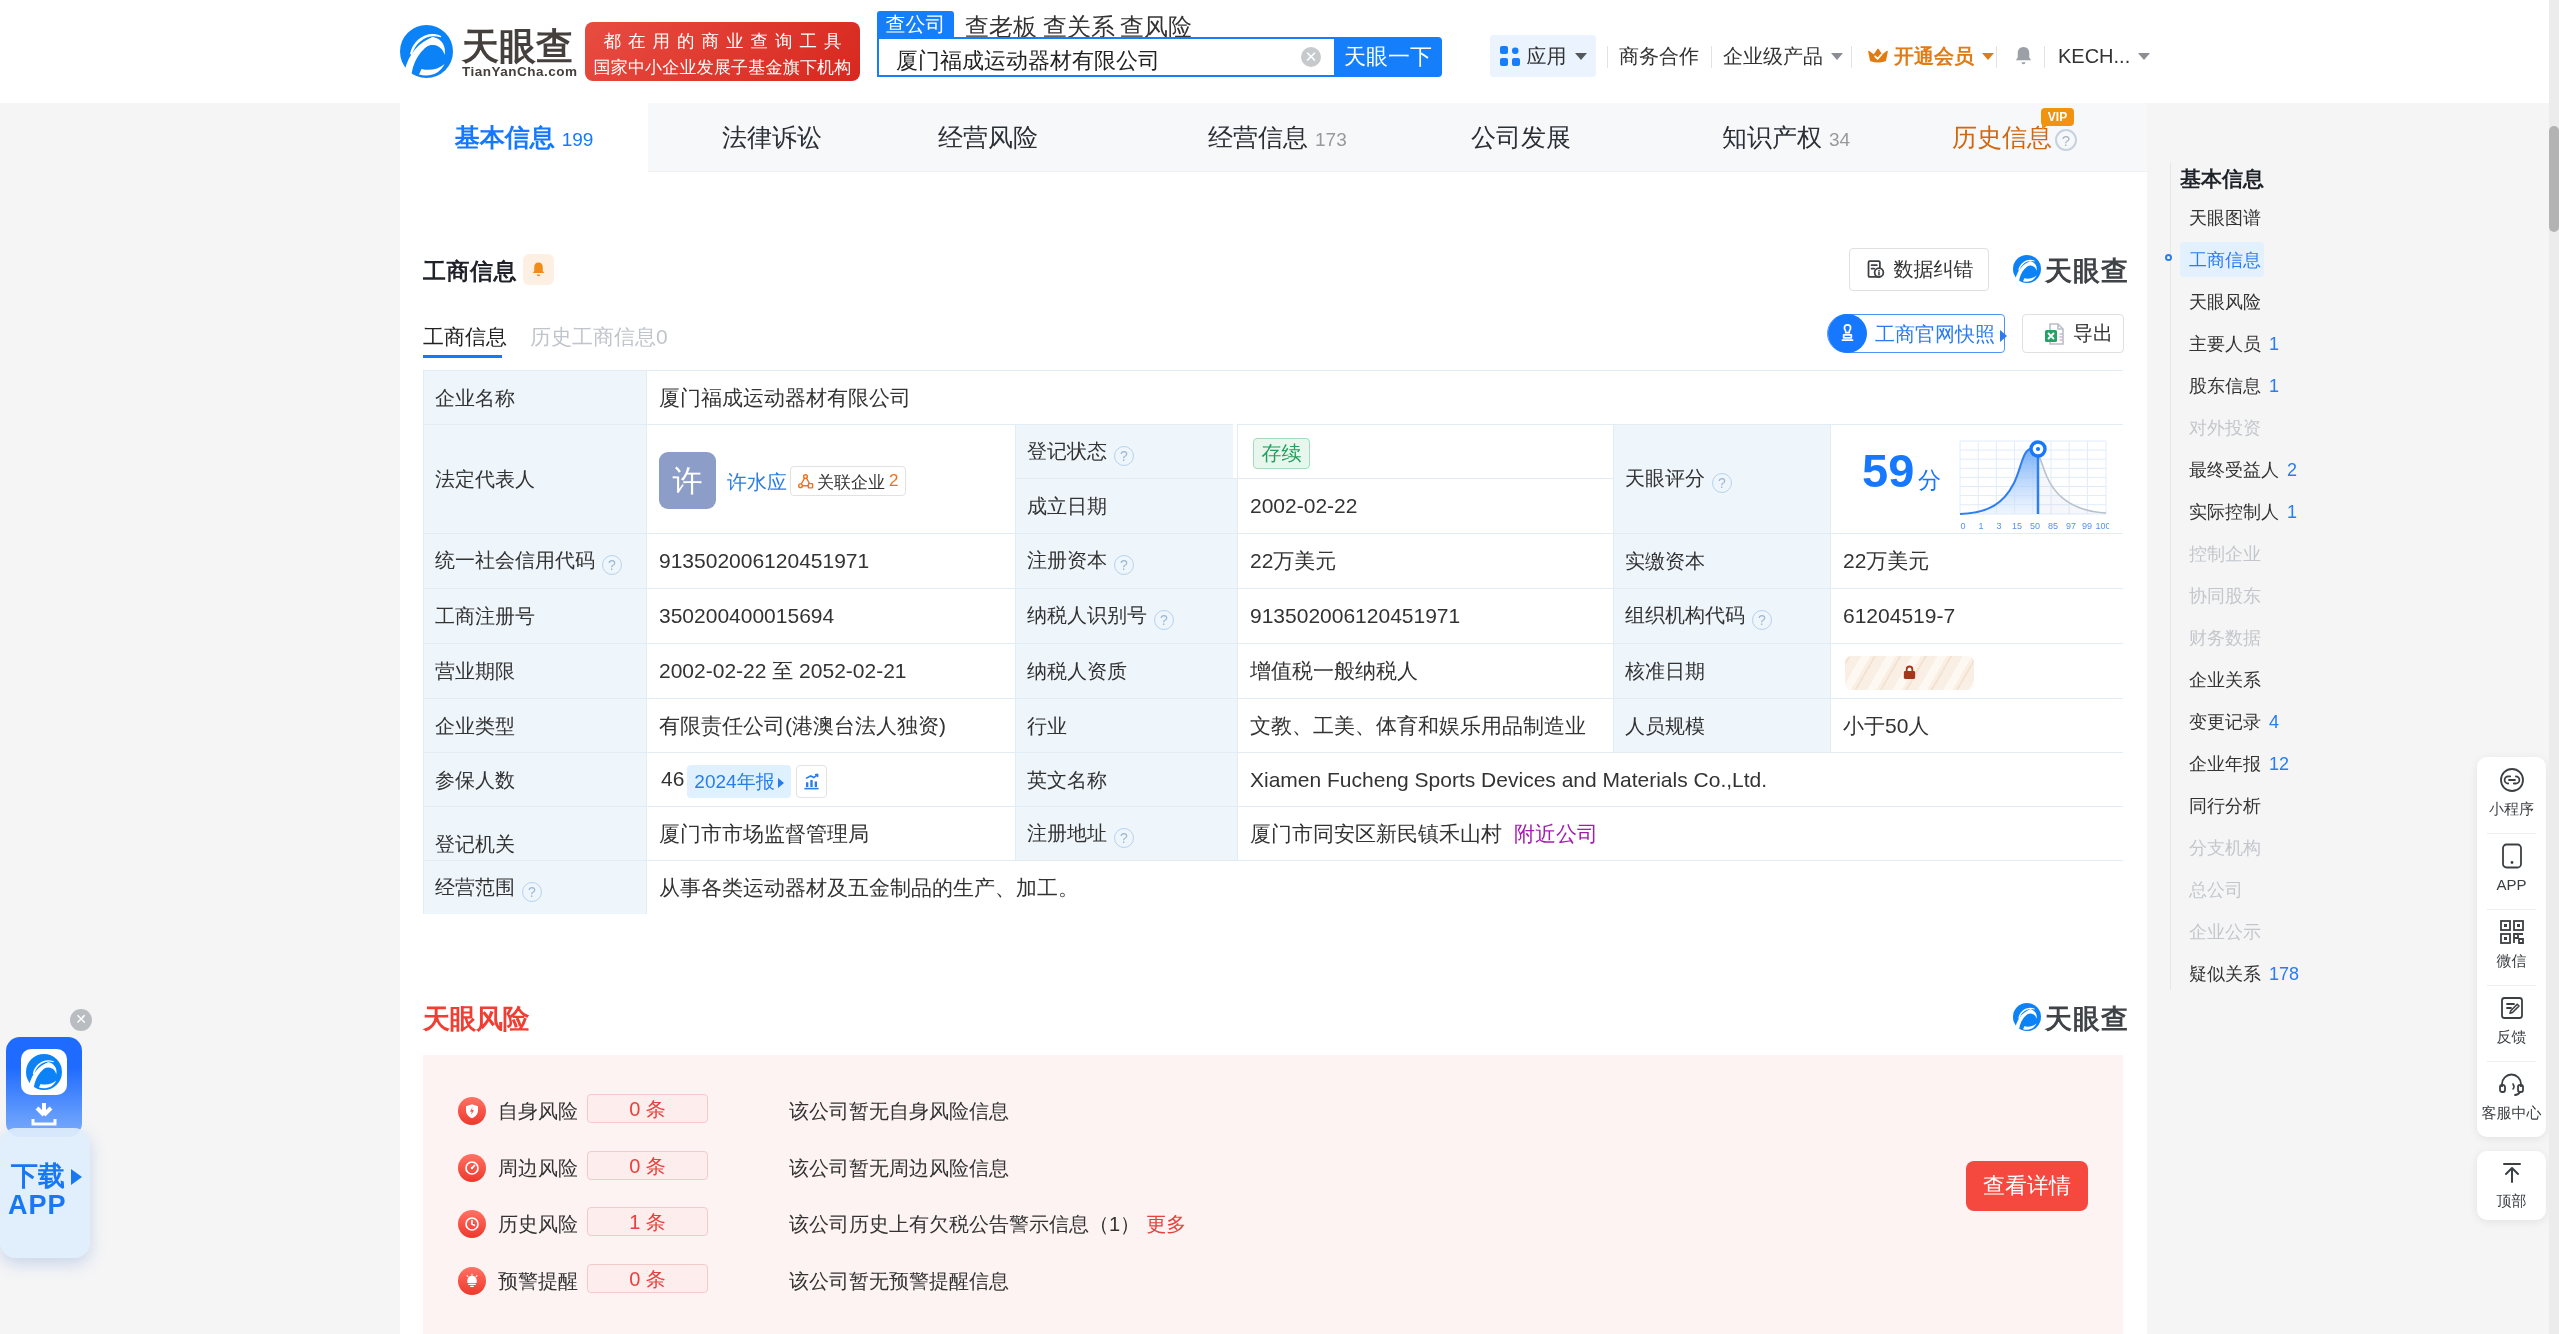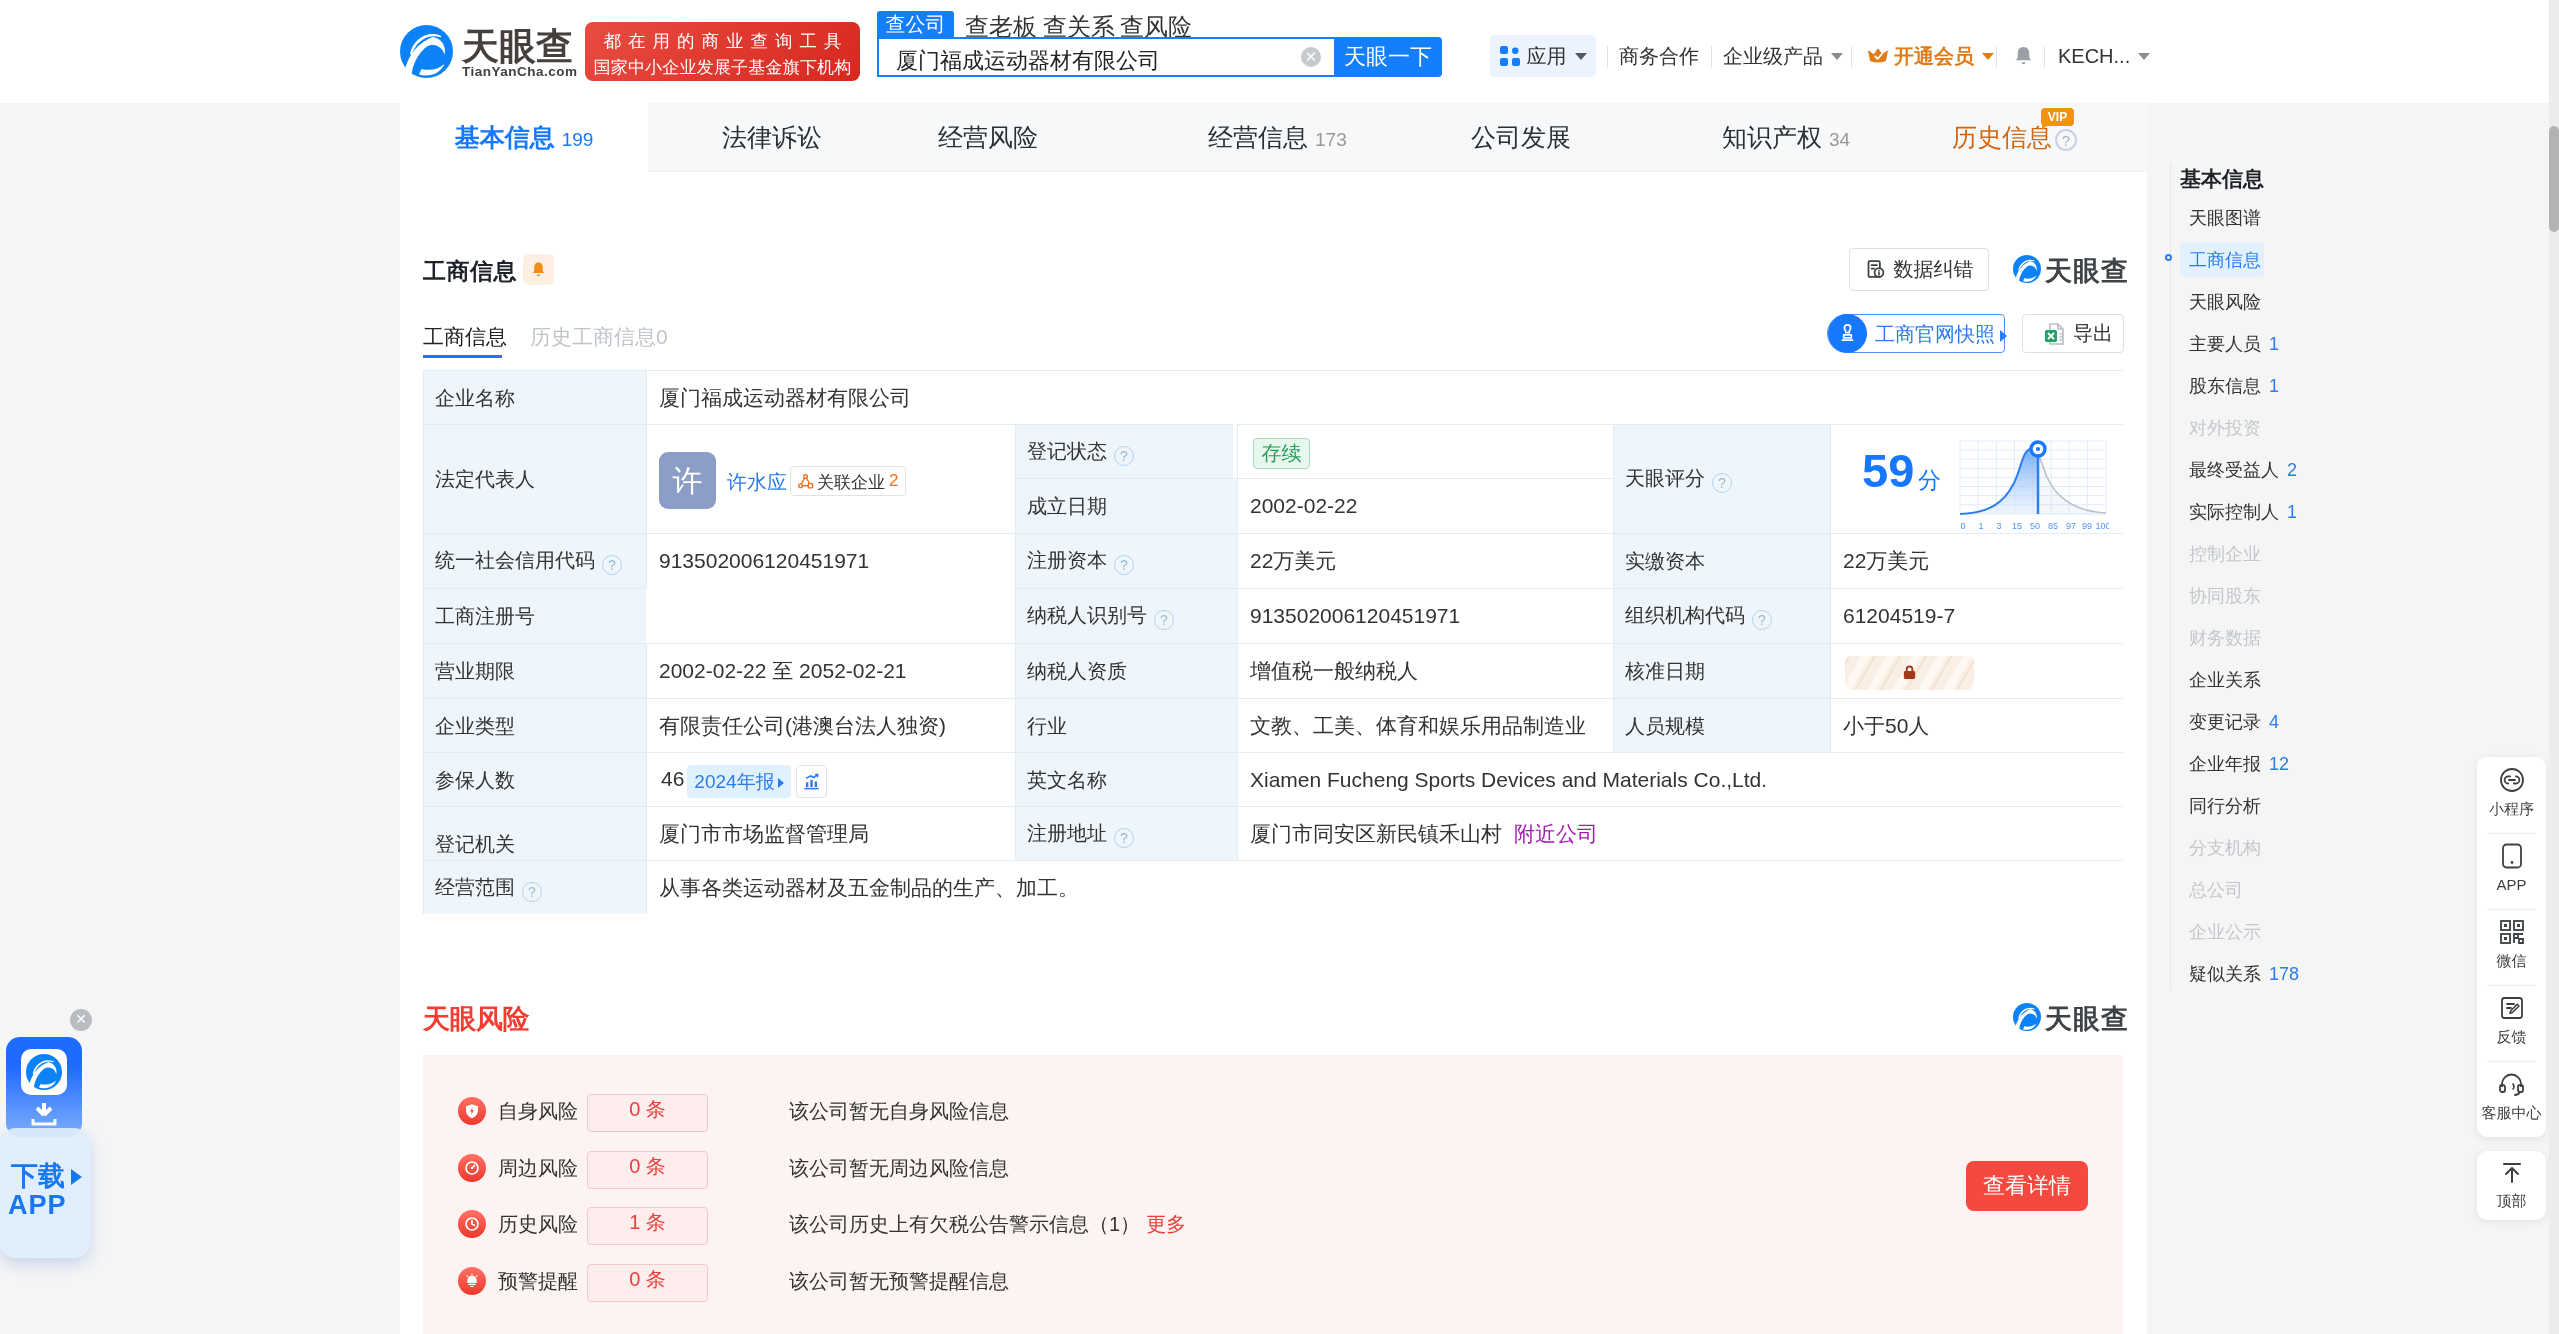--- a/index.html
+++ b/index.html
@@ -55,21 +55,21 @@
 .lab{background:#eef5fb;}
 .cell .lt{position:absolute;left:11px;font-size:20px;color:#333;white-space:nowrap;}
 .cell .vt{position:absolute;left:12px;font-size:21px;color:#333;white-space:nowrap;}
 .qm{display:inline-block;width:20px;height:20px;border:1px solid #b5d3ef;border-radius:50%;color:#9bb7d4;font-size:14px;text-align:center;line-height:18px;vertical-align:-3px;margin-left:7px;}
 
 #risktitle{position:absolute;left:23px;top:829px;font-size:27px;font-weight:bold;color:#f23d33;letter-spacing:-0.5px;}
 #riskpanel{position:absolute;left:23px;top:883px;width:1700px;height:279px;background:#fcf3f2;}
 .riskrow{position:absolute;left:0;width:100%;height:30px;}
 .rico{position:absolute;left:35px;top:1px;width:28px;height:28px;border-radius:50%;background:linear-gradient(180deg,#ff7264,#ee382c);}
 .rlab{position:absolute;left:75px;top:2px;font-size:20px;color:#333;}
-.rcount{position:absolute;left:164px;top:-2px;width:121px;height:38px;background:#fdeeed;border:1px solid #f3caca;border-radius:4px;text-align:center;line-height:29px;font-size:20px;color:#e6413c;}
+.rcount{position:absolute;left:164px;top:-2px;width:121px;height:29px;background:#fdeeed;border:1px solid #f3caca;border-radius:4px;text-align:center;line-height:29px;font-size:20px;color:#e6413c;}
 .rdesc{position:absolute;left:366px;top:2px;font-size:20px;color:#333;}
 #riskbtn{position:absolute;left:1543px;top:106px;width:122px;height:50px;background:#f5483f;border-radius:8px;color:#fff;font-size:22px;text-align:center;line-height:50px;}
 
 #sidebar{position:absolute;left:2147px;top:0;width:412px;height:1334px;}
 #sline{position:absolute;left:23px;top:163px;width:1px;height:827px;background:#e6e6e6;}
 #sbhead{position:absolute;left:33px;top:165px;font-size:21px;font-weight:bold;color:#1f2329;}
 .sitem{position:absolute;left:42px;font-size:18px;color:#333;white-space:nowrap;}
 .sitem .n{color:#2a7cf0;margin-left:8px;}
 .sdis{color:#c3c7cc;}
 #sactive{position:absolute;left:33px;top:242px;width:84px;height:35px;background:#e3f0fd;border-radius:4px;}
@@ -294,20 +294,23 @@
     <div class="cell lab" style="left:1190px;top:163px;width:217px;height:55px;">
         <span class="lt" style="top:50%;transform:translateY(-50%);">实缴资本</span>
       </div>
     <div class="cell" style="left:1407px;top:163px;width:293px;height:55px;">
         <span class="vt" style="top:50%;transform:translateY(-50%);">22万美元</span>
       </div>
 
     <div class="cell lab" style="left:0;top:218px;width:223px;height:55px;">
         <span class="lt" style="top:50%;transform:translateY(-50%);">工商注册号</span>
       </div>
+    <div class="cell" style="left:223px;top:218px;width:369px;height:55px;">
+        <span class="vt" style="top:50%;transform:translateY(-50%);">350200400015694</span>
+      </div>
     <div class="cell lab" style="left:592px;top:218px;width:222px;height:55px;">
         <span class="lt" style="top:50%;transform:translateY(-50%);">纳税人识别号<span class="qm">?</span></span>
       </div>
     <div class="cell" style="left:814px;top:218px;width:376px;height:55px;">
         <span class="vt" style="top:50%;transform:translateY(-50%);">913502006120451971</span>
       </div>
     <div class="cell lab" style="left:1190px;top:218px;width:217px;height:55px;">
         <span class="lt" style="top:50%;transform:translateY(-50%);">组织机构代码<span class="qm">?</span></span>
       </div>
     <div class="cell" style="left:1407px;top:218px;width:293px;height:55px;">

